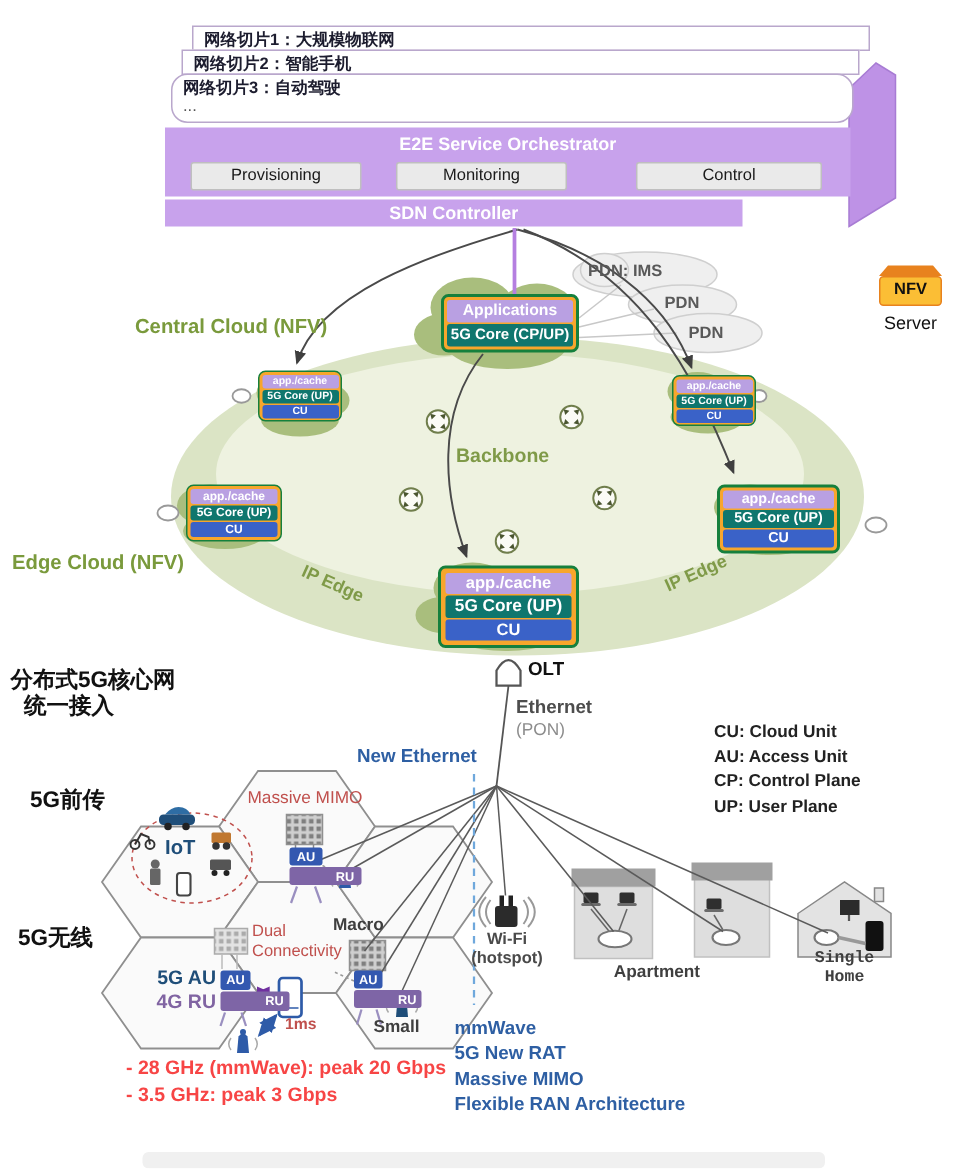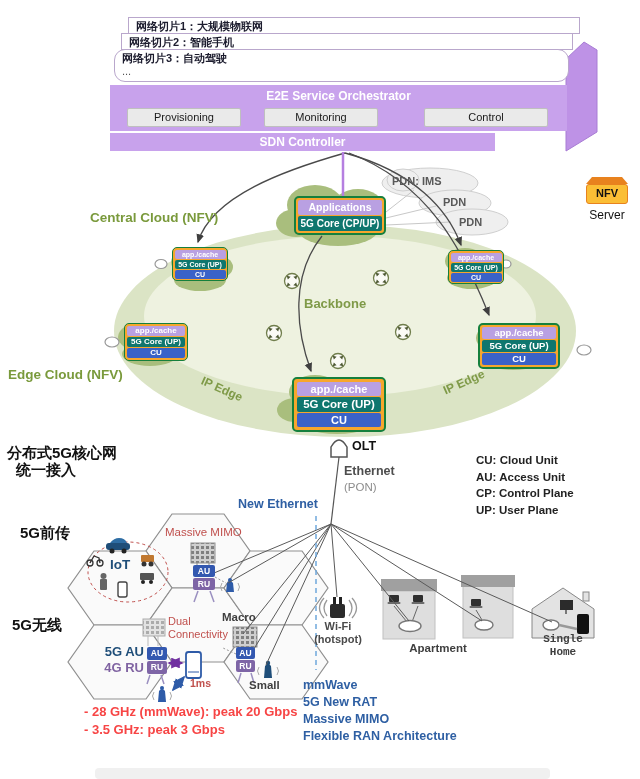--- a/index.html
+++ b/index.html
@@ -18,21 +18,21 @@
   
   .node{position:absolute;background:#F7A62C;border:2px solid #15803d;border-radius:5px;
         padding:2px;display:flex;flex-direction:column;gap:1px;box-sizing:border-box;z-index:3;}
   .nrow{color:#fff;font-weight:bold;text-align:center;border-radius:2px;white-space:nowrap;overflow:hidden;}
   .bar-purple{background:#B9A0E2;}
   .bar-red{background:#0f766e;}
   .bar-blue{background:#3A62C8;}
   .aubox{position:absolute;background:#3358B0;color:#fff;font-size:8.5px;font-weight:bold;
          text-align:center;border-radius:2px;z-index:3;line-height:12px;}
   .rubox{position:absolute;background:#7E65A6;color:#fff;font-size:8.5px;font-weight:bold;
-         text-align:center;border-radius:2px;z-index:3;line-height:12px;}
+         text-align:center;border-radius:2px;z-index:3;line-height:12px;padding-left:26px;}
   .gtxt{color:#7A9A3C;font-weight:bold;}
   .lbl-cn{color:#111;font-weight:bold;font-size:15px;white-space:nowrap;}
   .redtxt{color:#C0504D;}
   .bluetxt{color:#2E5FA3;font-weight:bold;}
   .spec{color:#F74545;font-weight:bold;font-size:13px;white-space:nowrap;}
   .small-dark{color:#3F3F3F;font-weight:bold;font-size:11.5px;}
 </style>
 </head>
 <body>
 
@@ -363,21 +363,21 @@
 <div class="abs lbl-cn" style="left:7px;top:400px;margin-top:44px;">分布式5G核心网</div>
 <div class="abs lbl-cn" style="left:16px;top:461px;">统一接入</div>
 <div class="abs lbl-cn" style="left:20px;top:524px;">5G前传</div>
 <div class="abs lbl-cn" style="left:12px;top:616px;">5G无线</div>
 
 <div class="abs" style="left:352px;top:439px;font-size:12.5px;font-weight:bold;color:#111;">OLT</div>
 <div class="abs" style="left:344px;top:464px;font-size:12.5px;font-weight:bold;color:#4D4D4D;">Ethernet</div>
 <div class="abs" style="left:344px;top:481px;font-size:11.5px;color:#8C8C8C;">(PON)</div>
 <div class="abs bluetxt" style="left:238px;top:497px;font-size:12.5px;">New Ethernet</div>
 
-<div class="abs" style="left:476px;top:452px;font-size:11.5px;color:#222;font-weight:600;line-height:16.5px;">
+<div class="abs" style="left:476px;top:480px;font-size:11.5px;color:#222;font-weight:600;line-height:16.5px;">
   <div>CU: Cloud Unit</div>
   <div>AU: Access Unit</div>
   <div>CP: Control Plane</div>
   <div>UP: User Plane</div>
 </div>
 
 <div class="abs redtxt" style="left:165px;top:526px;font-size:11.5px;">Massive MIMO</div>
 <div class="abs" style="left:110px;top:557px;font-size:13.5px;font-weight:bold;color:#1F4E79;">IoT</div>
 <div class="abs redtxt" style="left:168px;top:615px;width:66px;font-size:11px;line-height:13px;">Dual Connectivity</div>
 <div class="abs small-dark" style="left:222px;top:611px;">Macro</div>

